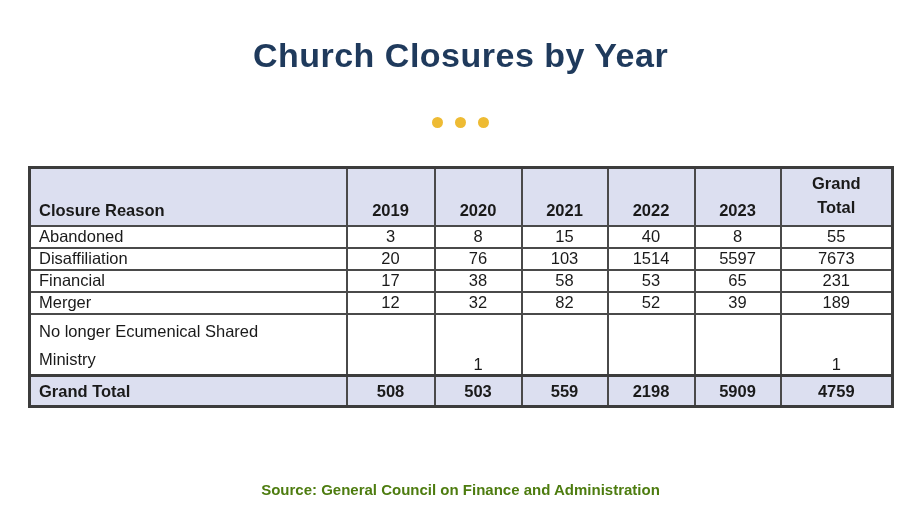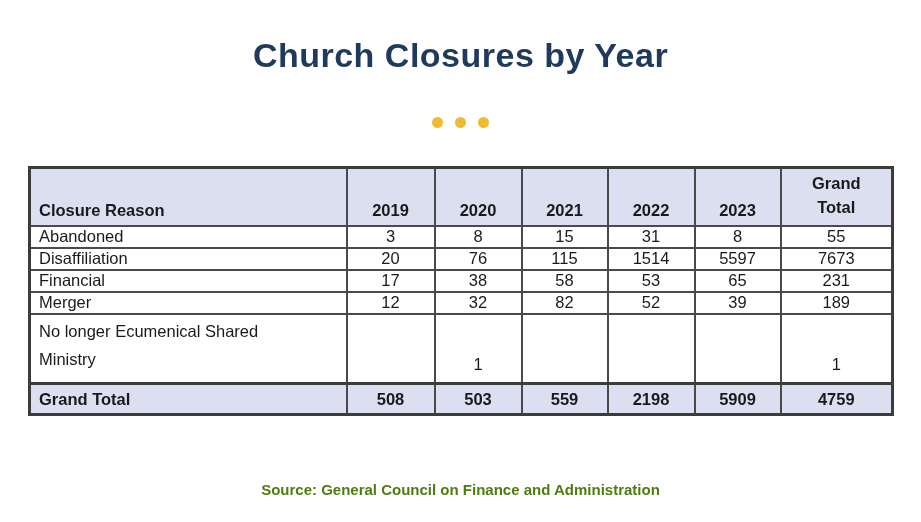--- a/index.html
+++ b/index.html
@@ -84,21 +84,21 @@
   tr.data-row td { height: 22px; }
   td.reason-cell {
     text-align: left;
     padding-left: 8px;
   }
   td.num-cell { text-align: center; }
 
   tr.tall-row td {
     height: 61px;
     vertical-align: bottom;
-    padding-bottom: 8px;
+    padding-bottom: 0;
   }
   tr.tall-row td.reason-cell {
     vertical-align: middle;
     line-height: 1.75;
     padding-top: 2px;
   }
   tr.tall-row td.reason-cell .wrap-label {
     display: inline-block;
     max-width: 265px;
   }
@@ -153,29 +153,29 @@
         <th>2023</th>
         <th><span class="wrap-narrow">Grand Total</span></th>
       </tr>
     </thead>
     <tbody id="table-body">
         <tr class="data-row">
           <td class="reason-cell">Abandoned</td>
           <td class="num-cell">3</td>
           <td class="num-cell">8</td>
           <td class="num-cell">15</td>
-          <td class="num-cell">31</td>
+          <td class="num-cell">40</td>
           <td class="num-cell">8</td>
           <td class="num-cell">55</td>
         </tr>
         <tr class="data-row">
           <td class="reason-cell">Disaffiliation</td>
           <td class="num-cell">20</td>
           <td class="num-cell">76</td>
-          <td class="num-cell">115</td>
+          <td class="num-cell">103</td>
           <td class="num-cell">1514</td>
           <td class="num-cell">5597</td>
           <td class="num-cell">7673</td>
         </tr>
         <tr class="data-row">
           <td class="reason-cell">Financial</td>
           <td class="num-cell">17</td>
           <td class="num-cell">38</td>
           <td class="num-cell">58</td>
           <td class="num-cell">53</td>

